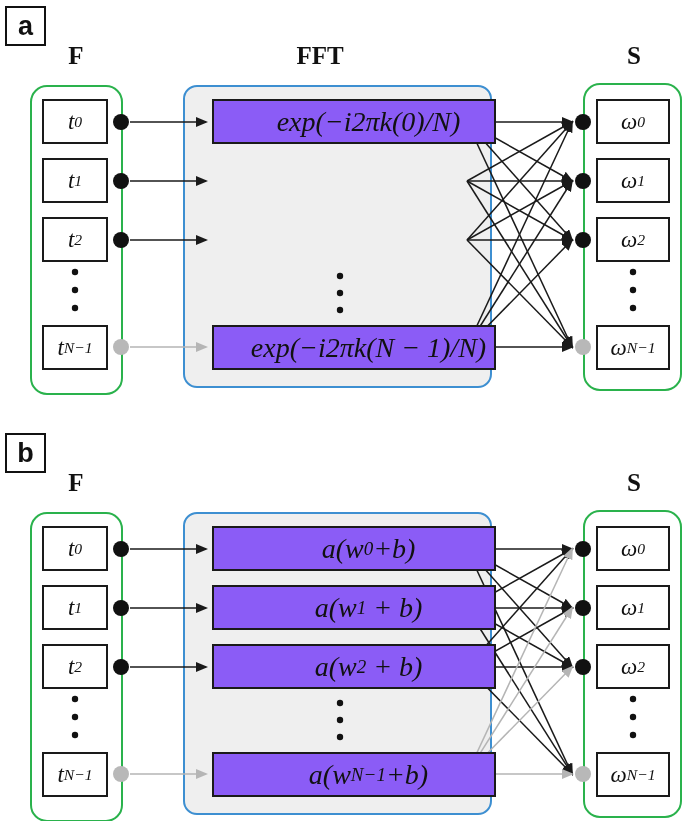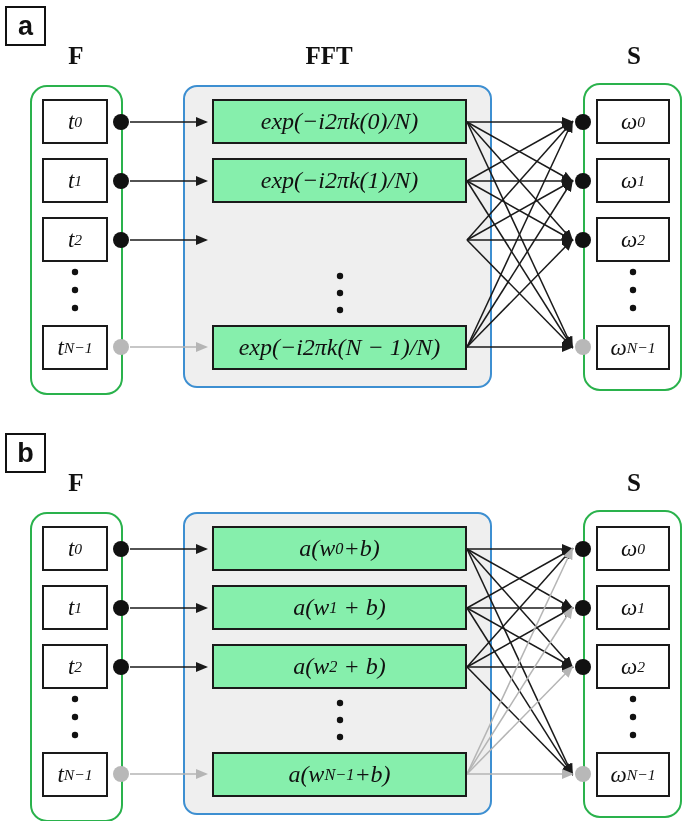--- a/index.html
+++ b/index.html
@@ -6,31 +6,31 @@
   body{width:685px;height:821px;position:relative;font-family:"Liberation Serif",serif;color:#111;}
   .panel{position:absolute;left:0;width:685px;}
   #panel-a{top:0;height:427px;}
   #panel-b{top:427px;height:394px;}
   .badge{position:absolute;left:5px;top:6px;width:37px;height:36px;border:2px solid #111;background:#fff;
          font-family:"Liberation Sans",sans-serif;font-weight:bold;font-size:27px;
          display:flex;align-items:center;justify-content:center;z-index:3;}
   .hdr{position:absolute;top:41px;height:30px;line-height:30px;text-align:center;
        font-weight:bold;font-size:25px;z-index:3;}
   .hdr-in{left:26px;width:100px;}
-  .hdr-mid{left:179px;width:300px;}
+  .hdr-mid{left:170px;width:300px;}
   .hdr-out{left:584px;width:100px;}
   .grp{position:absolute;z-index:1;}
   .g-in{left:30px;top:85px;width:89px;height:306px;border:2px solid #2ab24c;border-radius:17px;background:#fff;}
   .g-mid{left:183px;top:85px;width:305px;height:299px;border:2px solid #3d8fd1;border-radius:14px;background:#efefef;}
   .g-out{left:583px;top:83px;width:95px;height:304px;border:2px solid #2ab24c;border-radius:17px;background:#fff;}
   .node{position:absolute;background:#fff;border:2px solid #1a1a1a;display:flex;align-items:center;
         justify-content:center;font-style:italic;font-size:23px;z-index:3;}
   .n-in{left:42px;width:62px;height:41px;}
   .n-out{left:596px;width:70px;height:41px;}
-  .n-mid{left:212px;width:251px;height:41px;background:#86efac;font-size:24px;}
+  .n-mid{left:212px;width:251px;height:41px;background:#8b5cf6;font-size:28px;padding-left:29px;}
   .r0{top:99px;} .r1{top:158px;} .r2{top:217px;} .r3{top:325px;}
   sub{font-size:0.68em;font-style:italic;line-height:0;}
   svg.wires{position:absolute;left:0;top:0;z-index:2;}
 </style>
 </head>
 <body>
 
 <div class="panel" id="panel-a">
   <div class="badge">a</div>
   <div class="hdr hdr-in">F</div>
@@ -114,25 +114,20 @@
   <div class="node n-in r3">
       <span>t</span>
       <sub>N−1</sub>
     </div>
 
   <div class="node n-mid r0">
       <span>exp(−i2πk(0)/N)</span>
       <sub></sub>
       <span></span>
     </div>
-  <div class="node n-mid r1">
-      <span>exp(−i2πk(1)/N)</span>
-      <sub></sub>
-      <span></span>
-    </div>
   <div class="node n-mid r3">
       <span>exp(−i2πk(N − 1)/N)</span>
       <sub></sub>
       <span></span>
     </div>
 
   <div class="node n-out r0">
       <span>ω</span>
       <sub>0</sub>
     </div>

